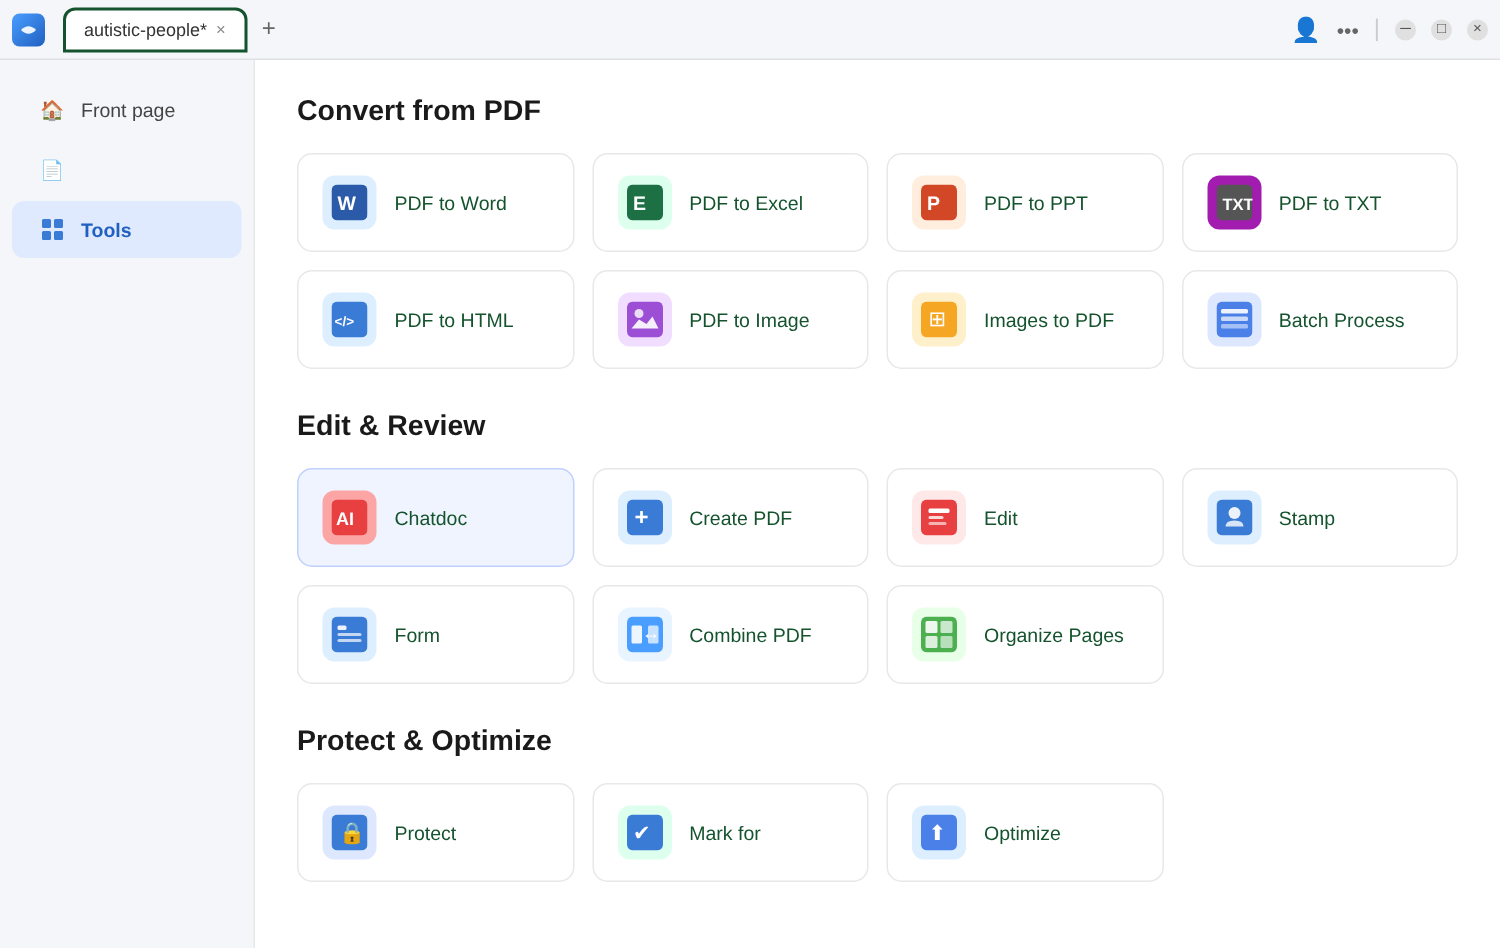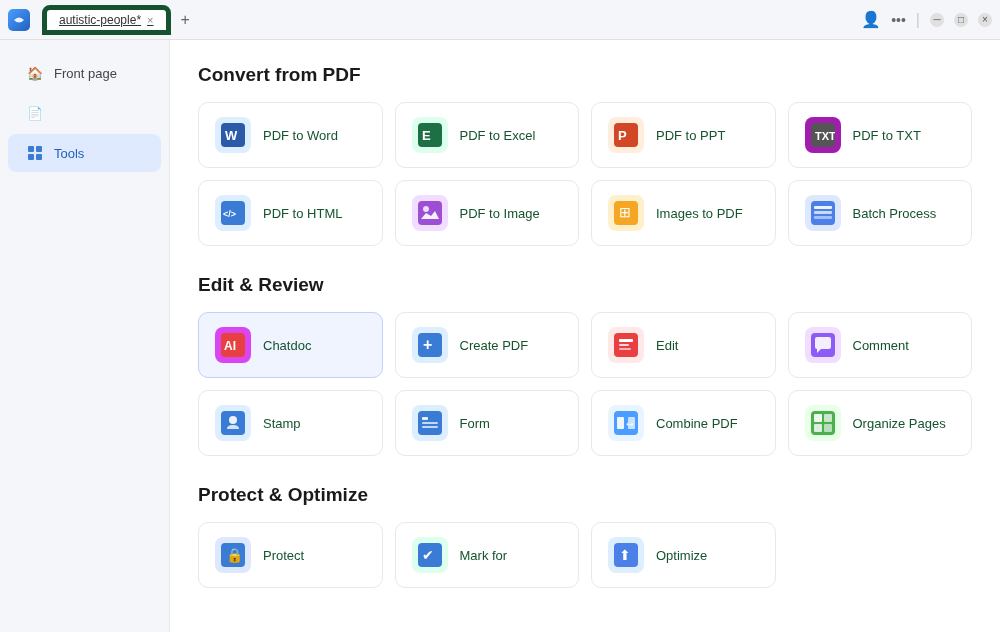--- a/index.html
+++ b/index.html
@@ -11,21 +11,21 @@
       background: #f5f6fa;
       display: flex;
       align-items: center;
       padding: 0 8px;
       border-bottom: 1px solid #e0e0e0;
       flex-shrink: 0;
     }
     .titlebar-left { display: flex; align-items: center; gap: 6px; }
     .app-icon { width: 22px; height: 22px; background: linear-gradient(135deg, #4a9eff, #2060c0); border-radius: 5px; display: flex; align-items: center; justify-content: center; }
     .tab-area { display: flex; align-items: center; gap: 4px; margin-left: 6px; }
-    .tab { background: #fff; border: 5px solid #14532d; border-radius: 8px 8px 0 0; padding: 4px 12px; font-size: 12px; color: #333; display: flex; align-items: center; gap: 6px; cursor: pointer; height: 30px; text-decoration: underline; }
+    .tab { background: #fff; border: 2px solid #14532d; border-radius: 8px 8px 0 0; padding: 4px 12px; font-size: 12px; color: #333; display: flex; align-items: center; gap: 6px; cursor: pointer; height: 30px; }
     .tab-close { color: #888; font-size: 11px; cursor: pointer; }
     .tab-add { background: none; border: none; color: #666; font-size: 16px; cursor: pointer; padding: 0 6px; }
     .titlebar-right { margin-left: auto; display: flex; align-items: center; gap: 8px; }
     .win-btn { width: 14px; height: 14px; border-radius: 50%; border: none; cursor: pointer; display: flex; align-items: center; justify-content: center; font-size: 10px; background: #ddd; color: #555; }
     .win-btn-min { background: #e0e0e0; }
     .win-btn-max { background: #e0e0e0; }
     .win-btn-close { background: #e0e0e0; }
     .titlebar-icons { display: flex; align-items: center; gap: 10px; color: #666; }
 
     
@@ -41,21 +41,21 @@
     }
     .sidebar-item {
       display: flex; align-items: center; gap: 10px;
       padding: 10px 18px;
       font-size: 13px;
       color: #444;
       cursor: pointer;
       border-radius: 8px;
       margin: 2px 8px;
     }
-    .sidebar-item.active { background: #e0eaff; color: #2060c0; font-weight: 400; }
+    .sidebar-item.active { background: #e0eaff; color: #2060c0; font-weight: 700; }
     .sidebar-icon { width: 18px; height: 18px; display: flex; align-items: center; justify-content: center; }
 
     
     .content {
       flex: 1;
       overflow-y: auto;
       padding: 24px 28px;
       background: #fff;
     }
     .section-title {
@@ -97,21 +97,21 @@
 
     
     .icon-word { background: #ddeeff; }
     .icon-excel { background: #ddffee; }
     .icon-ppt { background: #ffeedd; }
     .icon-txt { background: #a21caf; }
     .icon-html { background: #ddeeff; }
     .icon-image { background: #f0ddff; }
     .icon-img2pdf { background: #fff0cc; }
     .icon-batch { background: #dde8ff; }
-    .icon-chatdoc { background: #d946ef; }
+    .icon-chatdoc { background: #fca5a5; }
     .icon-createpdf { background: #ddeeff; }
     .icon-edit { background: #ffe8e8; }
     .icon-comment { background: #f0ddff; }
     .icon-stamp { background: #ddeeff; }
     .icon-watermark { background: #ffeedd; }
     .icon-form { background: #ddeeff; }
     .icon-splitpdf { background: #fff0cc; }
     .icon-combinepdf { background: #e8f4ff; }
     .icon-organize { background: #e8ffe8; }
 
@@ -290,29 +290,20 @@
           <svg width="24" height="24" viewBox="0 0 24 24">
             <rect width="24" height="24" rx="4" fill="#e84040"></rect>
             <rect x="5" y="6" width="14" height="3" rx="1" fill="white"></rect>
             <rect x="5" y="11" width="10" height="2" rx="1" fill="white" opacity="0.8"></rect>
             <rect x="5" y="15" width="12" height="2" rx="1" fill="white" opacity="0.6"></rect>
           </svg>
         </div>
         <span class="tool-label">Edit</span>
       </div>
 
-      <div class="tool-card">
-        <div class="tool-icon-wrap icon-comment">
-          <svg width="24" height="24" viewBox="0 0 24 24">
-            <rect width="24" height="24" rx="4" fill="#8b5cf6"></rect>
-            <path d="M4 6 Q4 4 6 4 L18 4 Q20 4 20 6 L20 14 Q20 16 18 16 L10 16 L6 20 L6 16 L6 16 Q4 16 4 14Z" fill="white" opacity="0.9"></path>
-          </svg>
-        </div>
-        <span class="tool-label">Comment</span>
-      </div>
 
       <div class="tool-card">
         <div class="tool-icon-wrap icon-stamp">
           <svg width="24" height="24" viewBox="0 0 24 24">
             <rect width="24" height="24" rx="4" fill="#3a7bd5"></rect>
             <circle cx="12" cy="9" r="4" fill="white" opacity="0.9"></circle>
             <path d="M6 18 Q6 14 12 14 Q18 14 18 18Z" fill="white" opacity="0.8"></path>
           </svg>
         </div>
         <span class="tool-label">Stamp</span>

